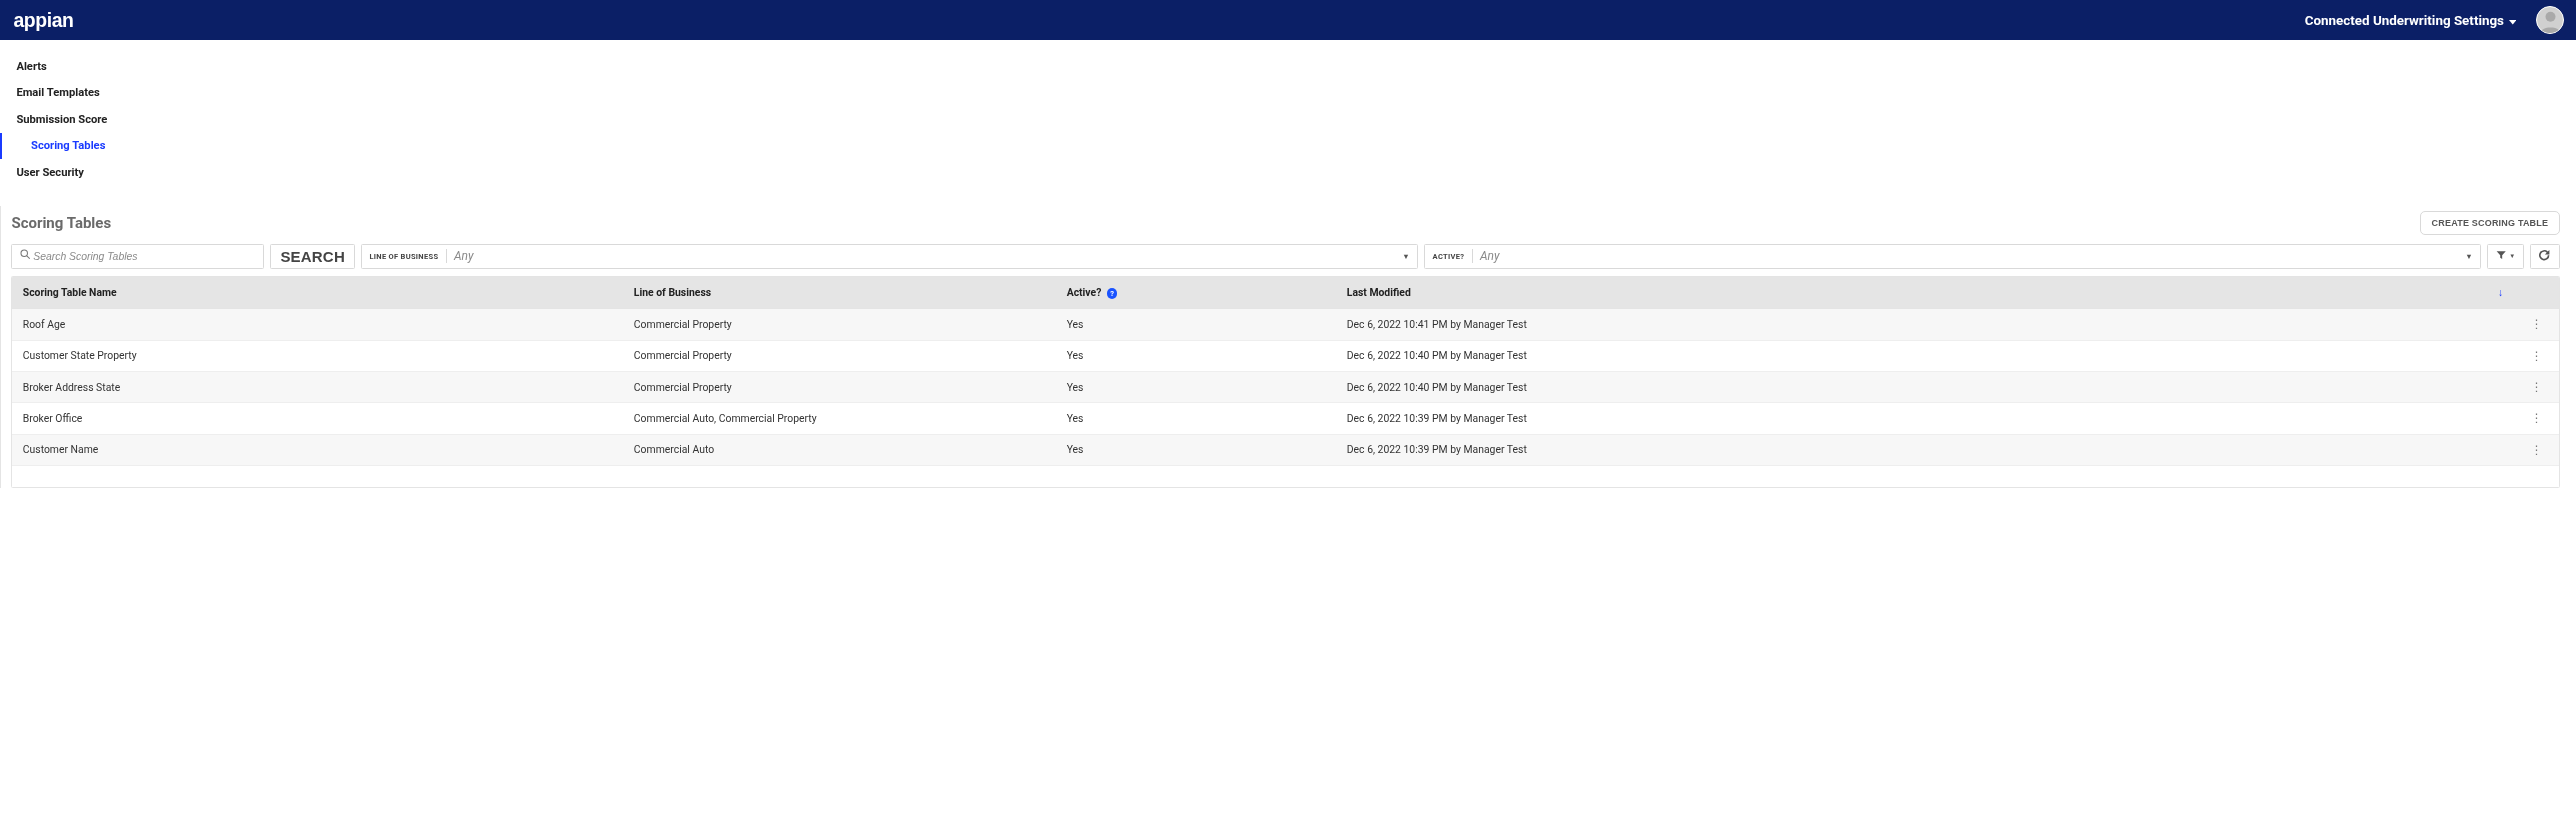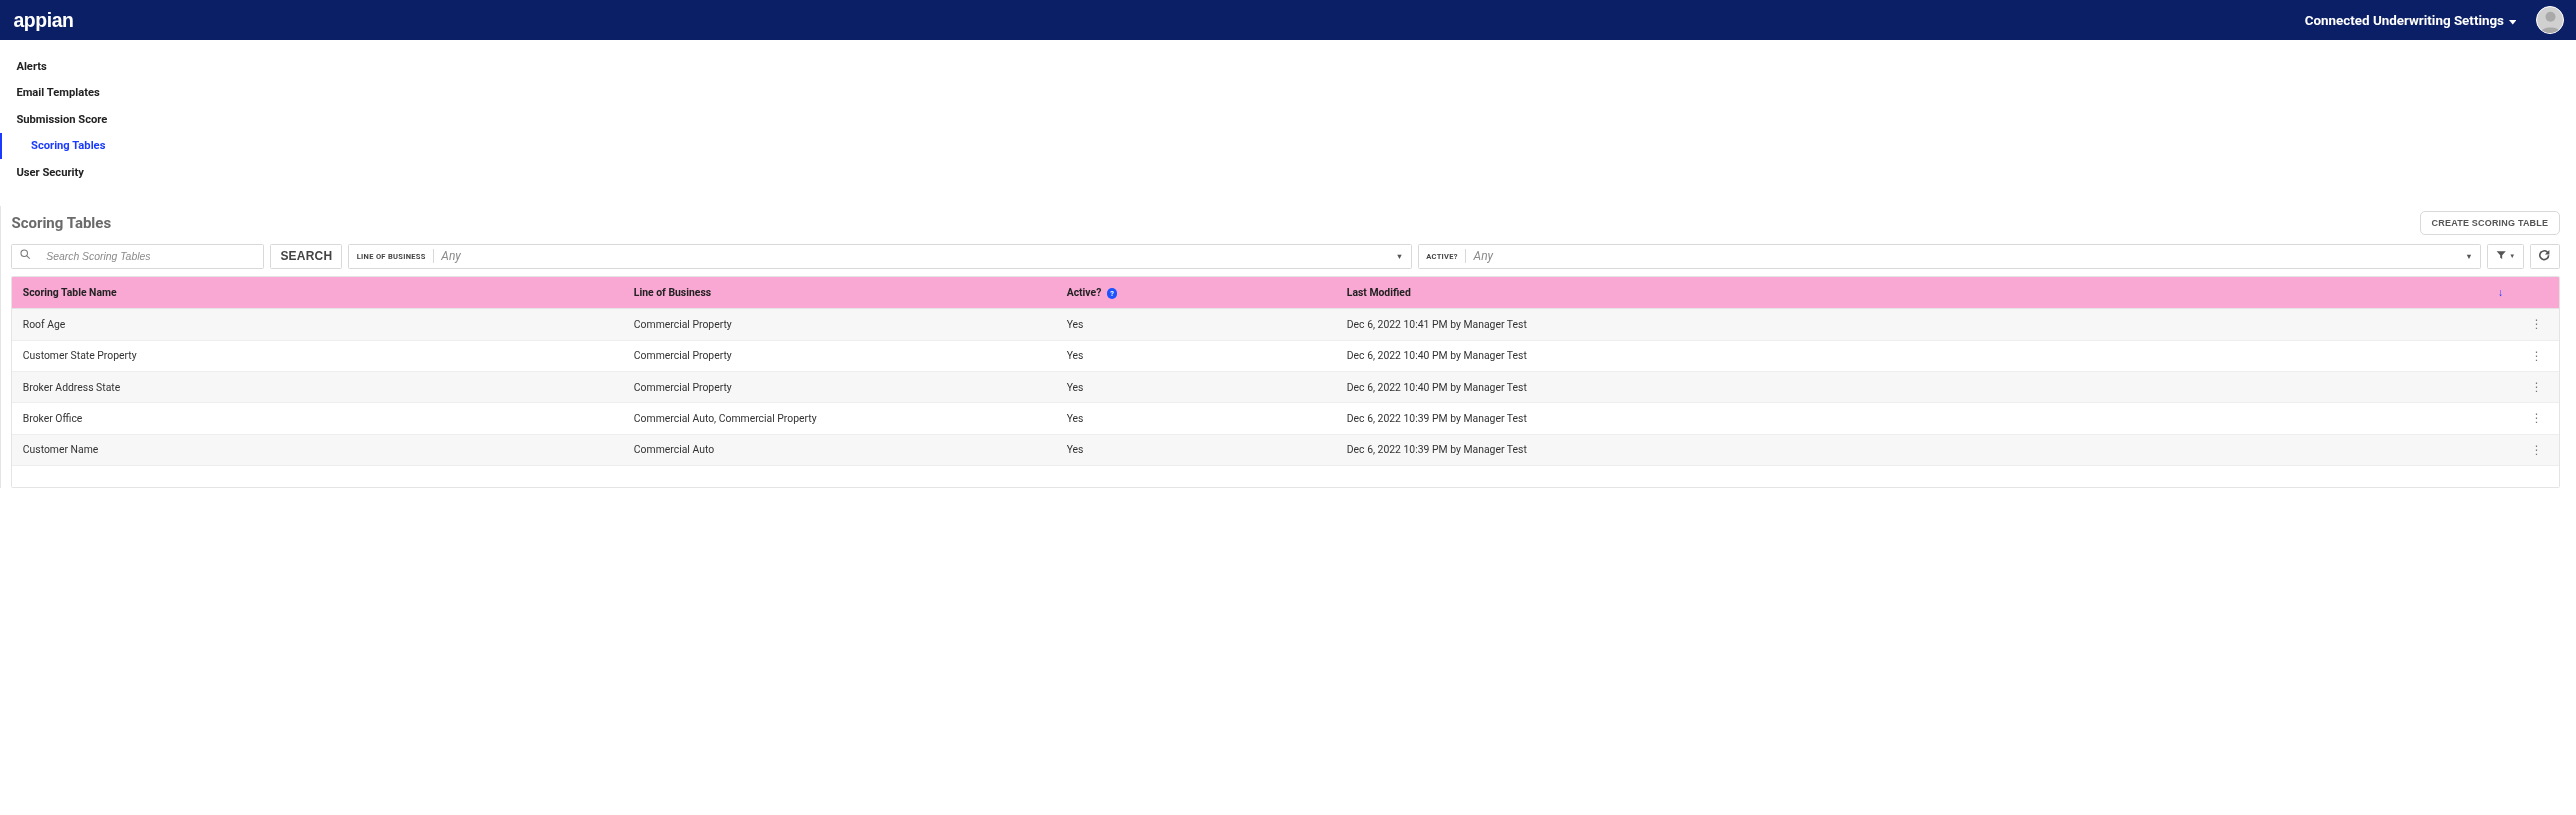--- a/index.html
+++ b/index.html
@@ -120,28 +120,28 @@
       height: 25px;
       color: #888;
     }
     .search-box input {
       border: none;
       outline: none;
       font-size: 10.4px;
       font-style: italic;
       color: #555;
       flex: 1;
-      margin-left: 16px;
+      margin-left: 3px;
       background: transparent;
     }
     .search-box input::placeholder { color: #8a8a8a; font-style: italic; }
     .btn-search {
       border: 0.7px solid #d9d9d9;
       background: #fff;
-      font-size: 12px;
+      font-size: 15px;
       font-weight: 600;
       letter-spacing: 0.2px;
       height: 25px;
       padding: 0 9px;
       border-radius: 1.5px;
       cursor: pointer;
       color: #444;
     }
     .filter-dd {
       display: flex;
@@ -199,21 +199,21 @@
       border-radius: 1.5px;
       overflow: hidden;
     }
     table { width: 100%; border-collapse: collapse; }
     th {
       text-align: left;
       font-size: 10.4px;
       font-weight: 700;
       padding: 9px 10.4px;
       border-bottom: 0.7px solid #e4e4e4;
-      background: #f9a8d4;
+      background: #e5e5e5;
       color: #222;
     }
     td {
       padding: 8.2px 10.4px;
       border-bottom: 0.7px solid #eee;
       vertical-align: middle;
       color: #333;
     }
     tbody tr:nth-child(odd) { background: #f7f7f7; }
     tbody tr:nth-child(even) { background: #fff; }

